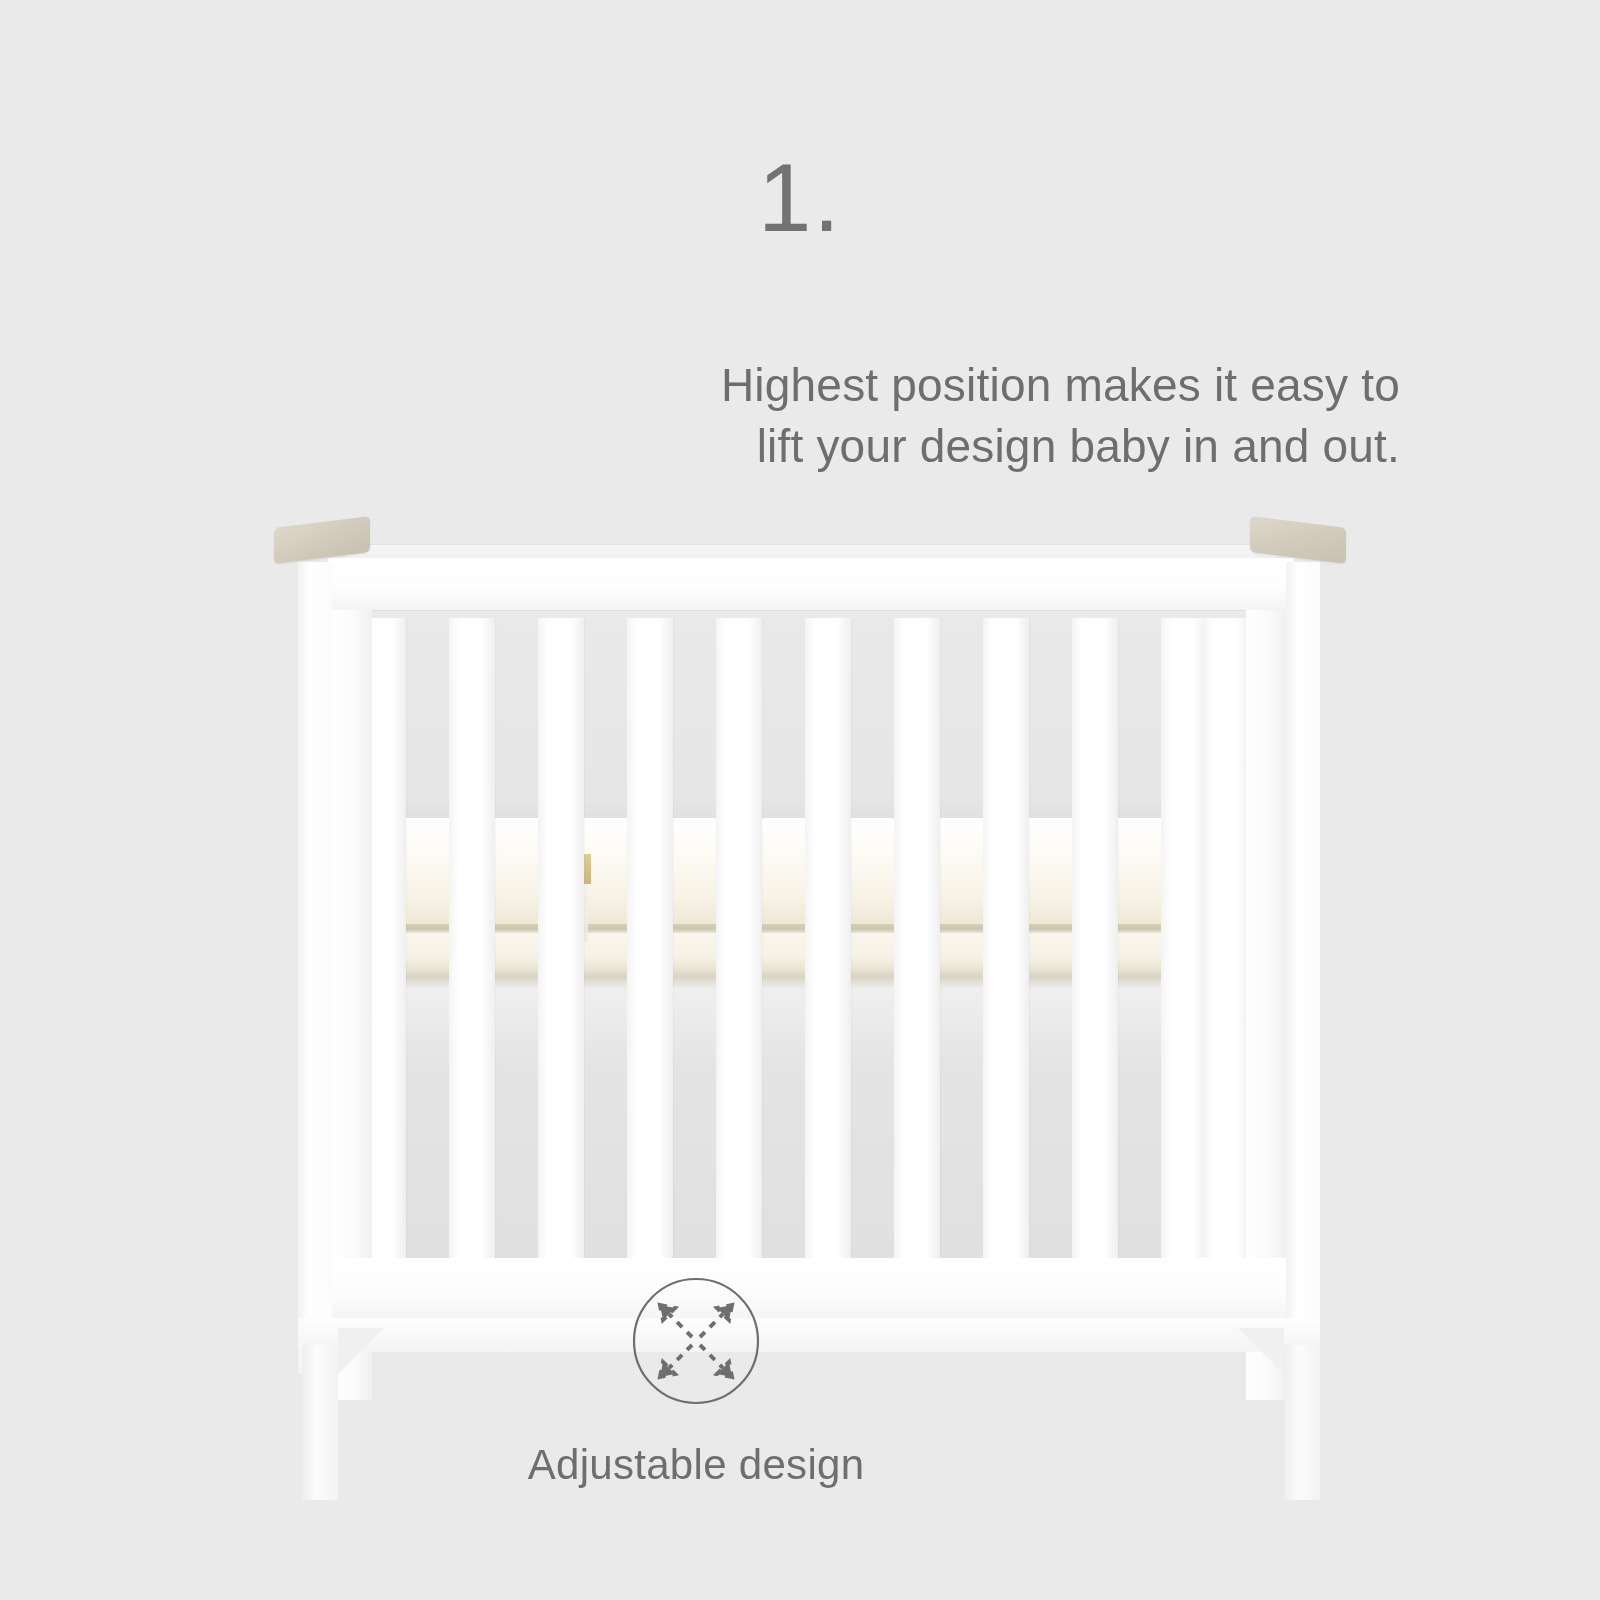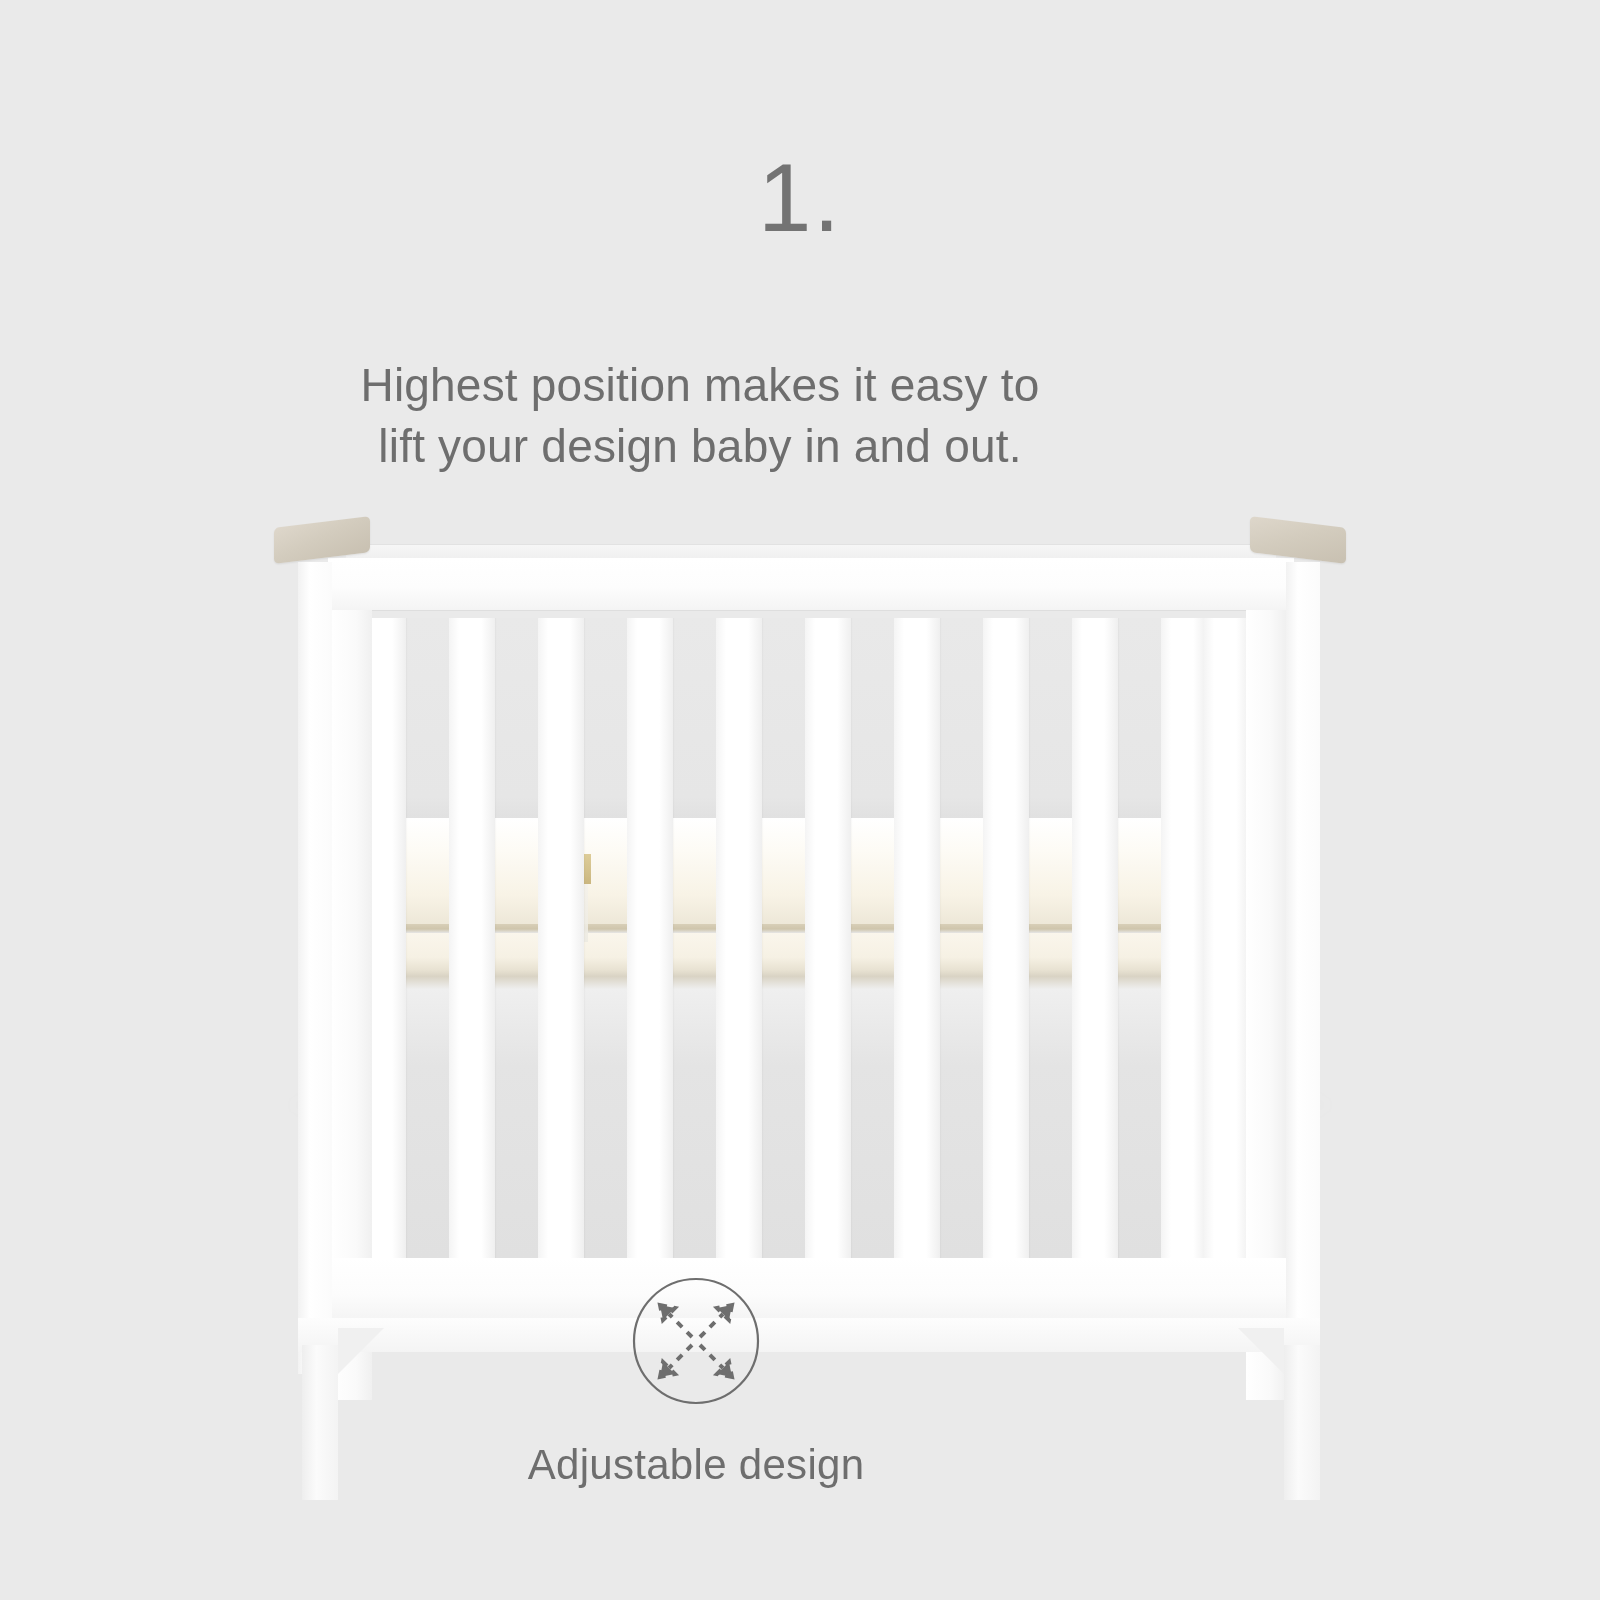--- a/index.html
+++ b/index.html
@@ -33,21 +33,21 @@
     color: #737373;
     line-height: 1;
   }
 
   
   .headline {
     position: absolute;
     top: 355px;
     left: 0;
     width: 1400px;
-    text-align: center;
+    text-align: right;
     color: #6e6e6e;
     font-size: 46px;
     font-weight: 400;
     line-height: 1.33;
     letter-spacing: 0.2px;
   }
   .headline .line {
     display: block;
     white-space: nowrap;
   }

